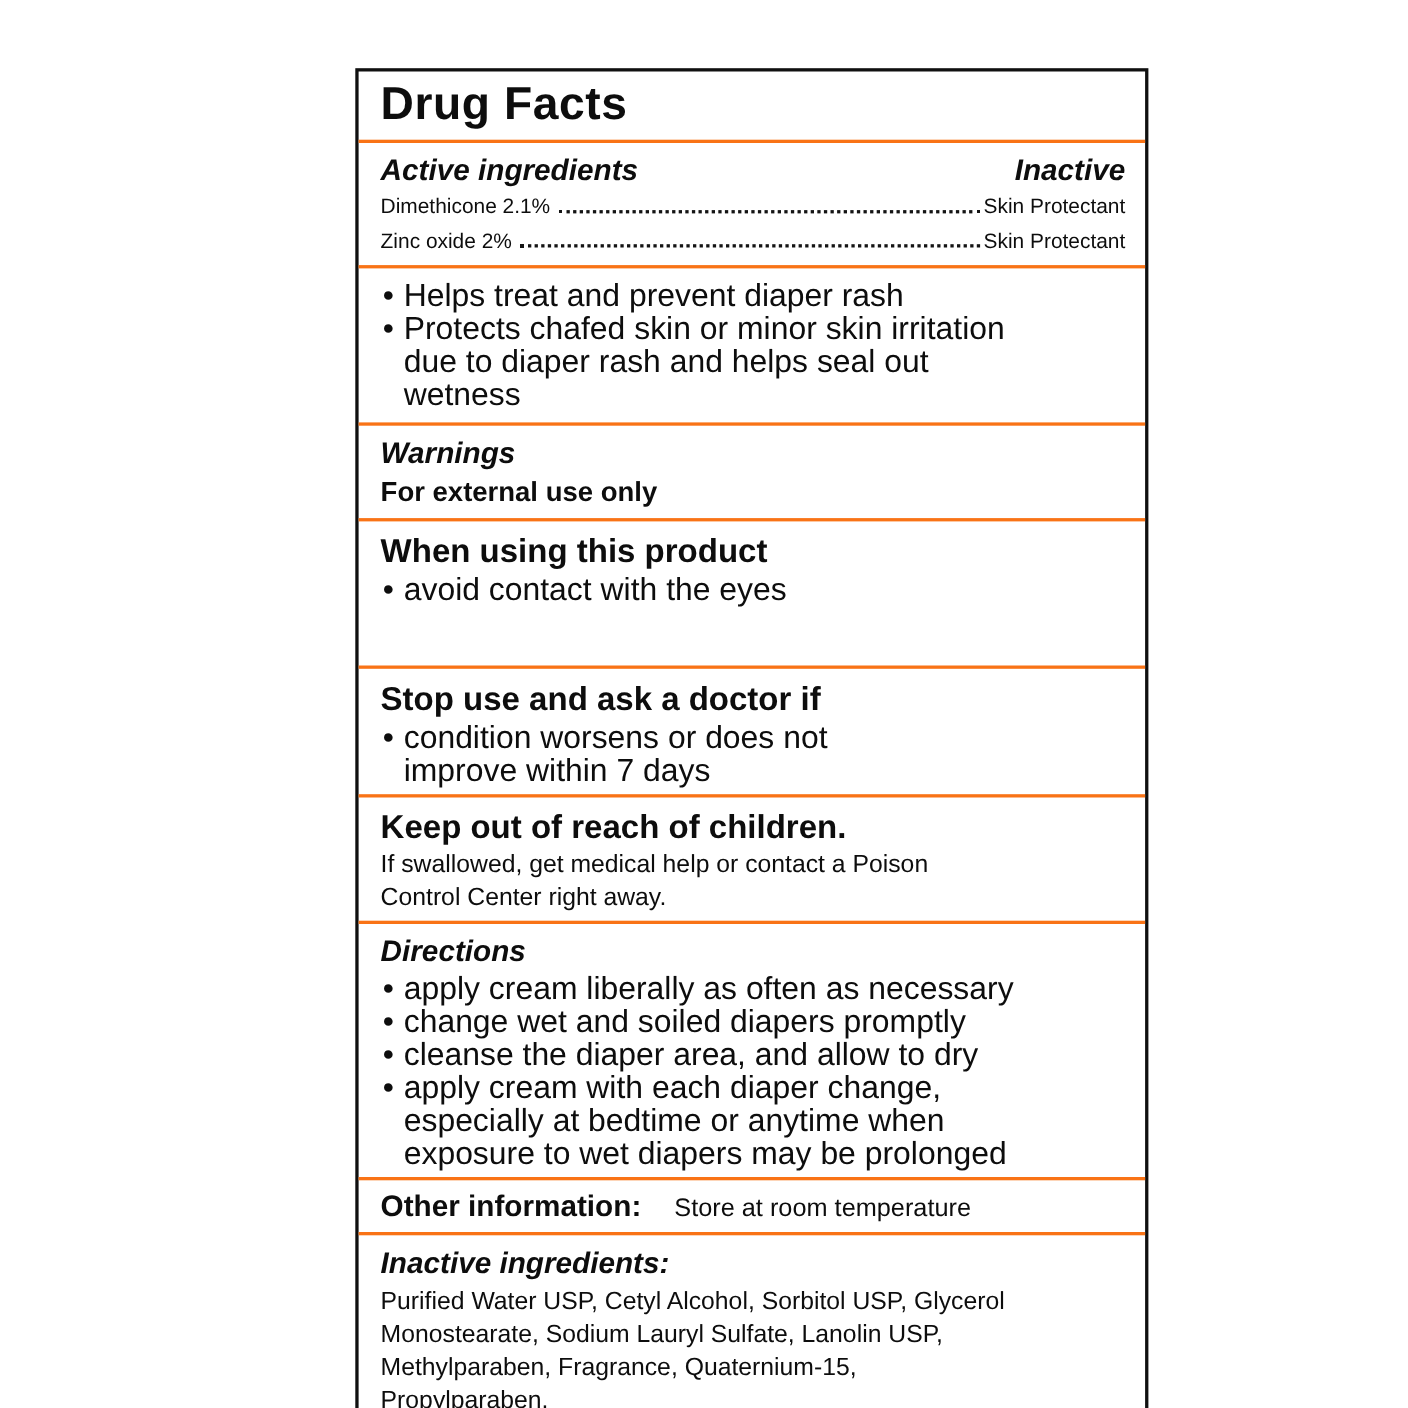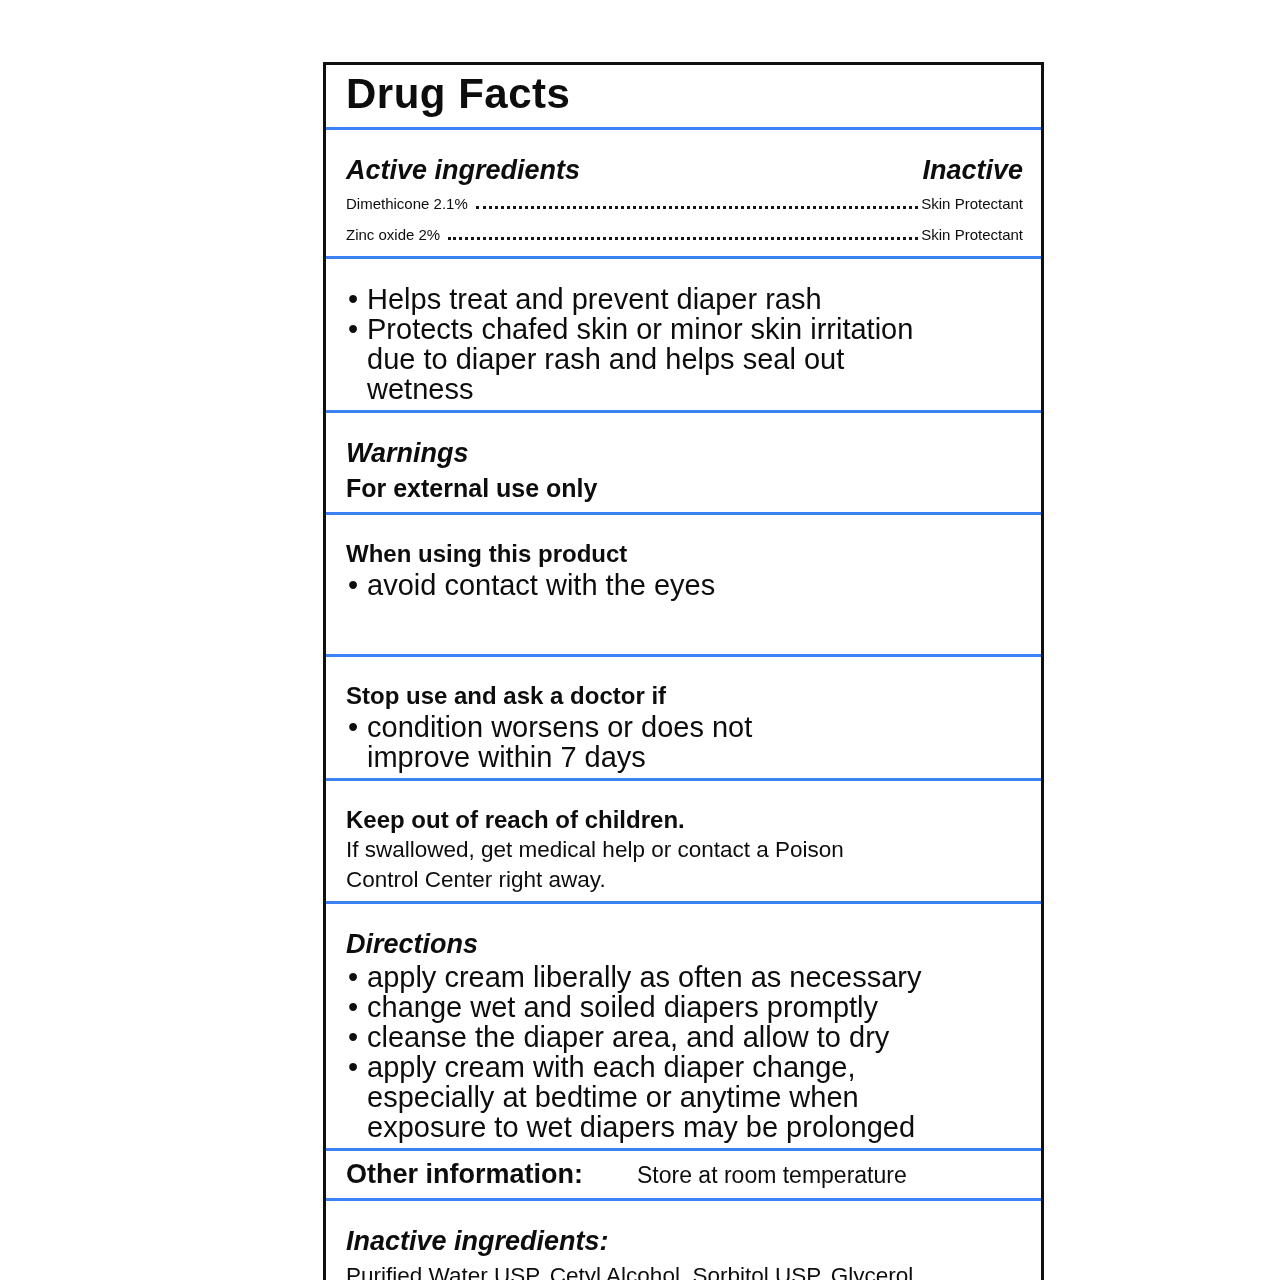--- a/index.html
+++ b/index.html
@@ -16,62 +16,62 @@
     position: absolute;
     left: 323px;
     top: 62px;
     width: 721px;
     box-sizing: border-box;
     border: 3px solid #101010;
     background: #ffffff;
   }
   .section {
     box-sizing: border-box;
-    padding: 24px 18px 6px 20px;
-    border-top: 3px solid #3b82f6;
+    padding: 9px 18px 6px 20px;
+    border-top: 3px solid #f97316;
   }
   .section:first-child { border-top: none; }
 
   .drugfacts-title {
     font-size: 42px;
     font-weight: bold;
     letter-spacing: 0.5px;
     line-height: 1.1;
     padding: 6px 18px 8px 20px;
     min-height: 62px;
     box-sizing: border-box;
   }
 
   .sec-heading-italic {
     font-size: 27px;
     font-weight: bold;
     font-style: italic;
     line-height: 1.25;
   }
   .sec-heading-plain {
-    font-size: 24px;
+    font-size: 30px;
     font-weight: bold;
     line-height: 1.25;
   }
   .body-text {
     font-size: 22.5px;
     line-height: 30px;
   }
 
   
   .s-active { min-height: 110px; }
   .active-head-row {
     display: flex;
     justify-content: space-between;
     align-items: baseline;
   }
   .ingredient-row {
     display: flex;
     align-items: baseline;
-    font-size: 15px;
+    font-size: 19px;
     line-height: 31px;
   }
   .leader {
     flex: 1;
     border-bottom: 3px dotted #141414;
     margin: 0 3px 6px 8px;
     min-width: 30px;
   }
 
   
@@ -113,21 +113,21 @@
 
   .s-directions { min-height: 233px; }
   .s-directions ul.bullets li { max-width: 596px; }
 
   .s-other {
     min-height: 49px;
     padding-top: 7px;
   }
   .other-row { display: flex; align-items: baseline; gap: 28px; }
   .other-row .sec-heading-plain { font-size: 27px; }
-  .other-row .body-text { margin-left: 26px; font-size: 23px; }
+  .other-row .body-text { margin-left: 2px; font-size: 23px; }
 
   .s-inactive { min-height: 166px; padding-bottom: 14px; }
   .s-inactive .body-text { max-width: 585px; margin-top: 2px; }
 </style>
 </head>
 <body>
 
 <div class="label-box">
 
   <div class="section drugfacts-title">Drug Facts</div>

